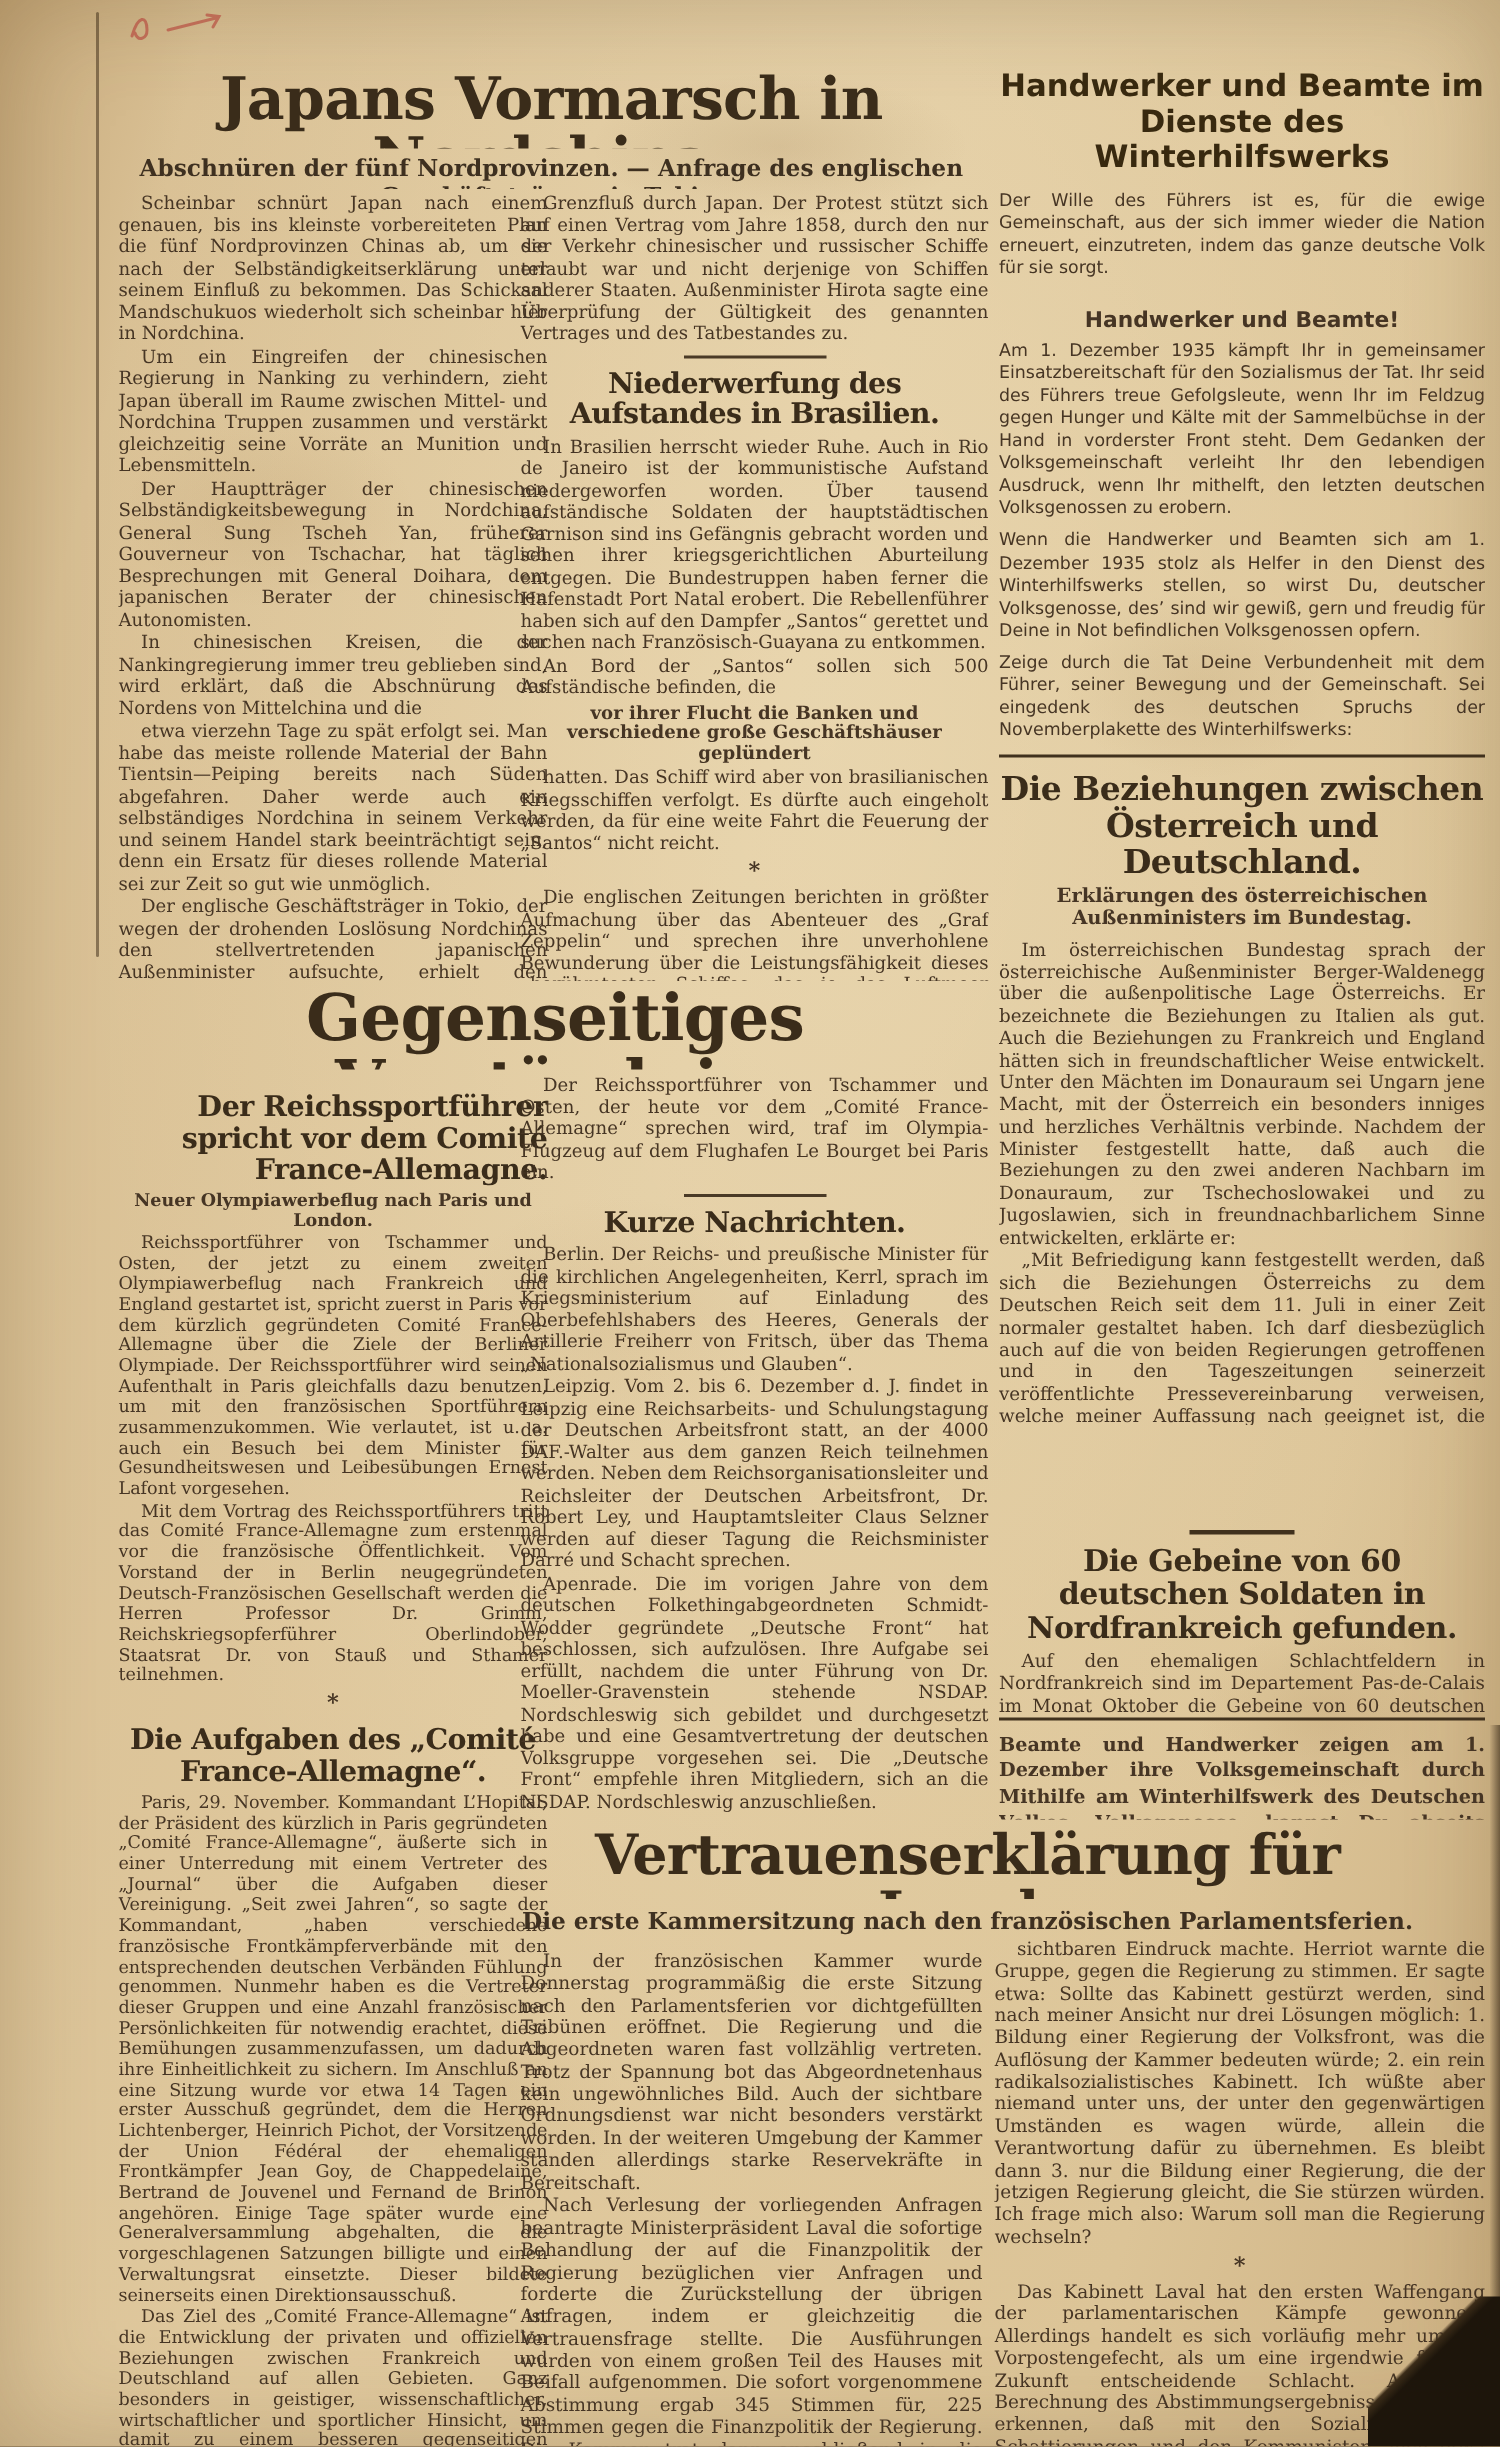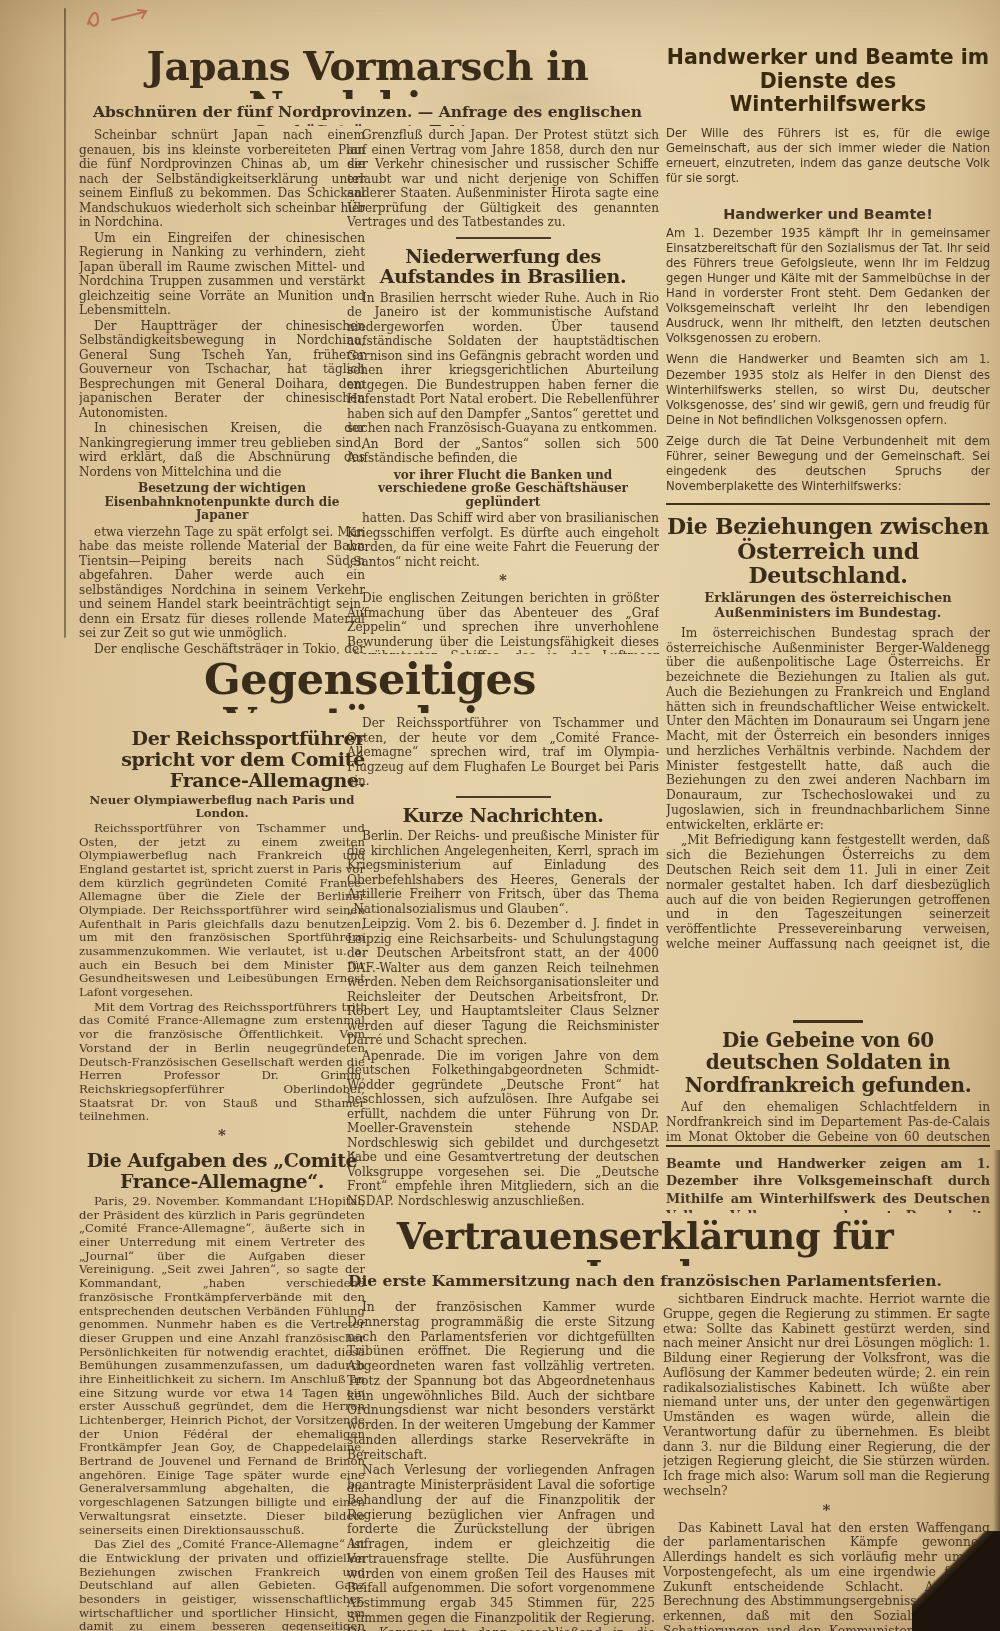--- a/index.html
+++ b/index.html
@@ -61,21 +61,20 @@
     <path d="M6 22 C 10 8, 16 8, 16 18 C 16 24, 10 26, 8 20 M30 18 L 62 10 M56 8 L 64 9 L 60 16" stroke="#b5463c" stroke-width="2" fill="none" opacity=".65" stroke-linecap="round"></path>
   </svg>
 
   <div class="abs mainhead" style="left:75px;top:47px;width:585px;height:52px;font-size:39px;">Japans Vormarsch in Nordchina.</div>
   <div class="abs subdeck" style="left:75px;top:102px;width:585px;height:24px;font-size:15.5px;">Abschnüren der fünf Nordprovinzen. — Anfrage des englischen Geschäftsträgers in Tokio.</div>
   <div class="abs bodycol" style="left:79px;top:128px;width:286px;height:526px;font-size:12.1px;line-height:1.2;">
       <p class="b-p">Scheinbar schnürt Japan nach einem genauen, bis ins kleinste vorbereiteten Plan die fünf Nordprovinzen Chinas ab, um sie nach der Selbständigkeitserklärung unter seinem Einfluß zu bekommen. Das Schicksal Mandschukuos wiederholt sich scheinbar hier in Nordchina.</p>
       <p class="b-p">Um ein Eingreifen der chinesischen Regierung in Nanking zu verhindern, zieht Japan überall im Raume zwischen Mittel- und Nordchina Truppen zusammen und verstärkt gleichzeitig seine Vorräte an Munition und Lebensmitteln.</p>
       <p class="b-p">Der Hauptträger der chinesischen Selbständigkeitsbewegung in Nordchina, General Sung Tscheh Yan, früherer Gouverneur von Tschachar, hat täglich Besprechungen mit General Doihara, dem japanischen Berater der chinesischen Autonomisten.</p>
       <p class="b-p">In chinesischen Kreisen, die der Nankingregierung immer treu geblieben sind, wird erklärt, daß die Abschnürung des Nordens von Mittelchina und die</p>
-      <div class="b-sub">Besetzung der wichtigen Eisenbahnknotenpunkte durch die Japaner</div>
       <p class="b-p">etwa vierzehn Tage zu spät erfolgt sei. Man habe das meiste rollende Material der Bahn Tientsin—Peiping bereits nach Süden abgefahren. Daher werde auch ein selbständiges Nordchina in seinem Verkehr und seinem Handel stark beeinträchtigt sein, denn ein Ersatz für dieses rollende Material sei zur Zeit so gut wie unmöglich.</p>
       <p class="b-p">Der englische Geschäftsträger in Tokio, der wegen der drohenden Loslösung Nordchinas den stellvertretenden japanischen Außenminister aufsuchte, erhielt den Bescheid, daß die Autonomiebewegung eine spontane Volksbewegung und die Folge der chinesischen Währungsreform sei. Gegen diese Reform lehnte sich das an die alte Silberwährung gewöhnte chinesische Volk auf. In diese rein innere Angelegenheit Chinas mische sich aber die japanische Regierung nicht ein.</p>
     </div>
   <div class="abs bodycol" style="left:347px;top:128px;width:312px;height:526px;font-size:12.1px;line-height:1.2;">
       <p class="b-p">Grenzfluß durch Japan. Der Protest stützt sich auf einen Vertrag vom Jahre 1858, durch den nur der Verkehr chinesischer und russischer Schiffe erlaubt war und nicht derjenige von Schiffen anderer Staaten. Außenminister Hirota sagte eine Überprüfung der Gültigkeit des genannten Vertrages und des Tatbestandes zu.</p>
       <div class="b-shr"></div>
       <div class="b-h">Niederwerfung des Aufstandes in Brasilien.</div>
       <p class="b-p">In Brasilien herrscht wieder Ruhe. Auch in Rio de Janeiro ist der kommunistische Aufstand niedergeworfen worden. Über tausend aufständische Soldaten der hauptstädtischen Garnison sind ins Gefängnis gebracht worden und sehen ihrer kriegsgerichtlichen Aburteilung entgegen. Die Bundestruppen haben ferner die Hafenstadt Port Natal erobert. Die Rebellenführer haben sich auf den Dampfer „Santos“ gerettet und suchen nach Französisch-Guayana zu entkommen.</p>
       <p class="b-p">An Bord der „Santos“ sollen sich 500 Aufständische befinden, die</p>
       <div class="b-sub">vor ihrer Flucht die Banken und verschiedene große Geschäftshäuser geplündert</div>

